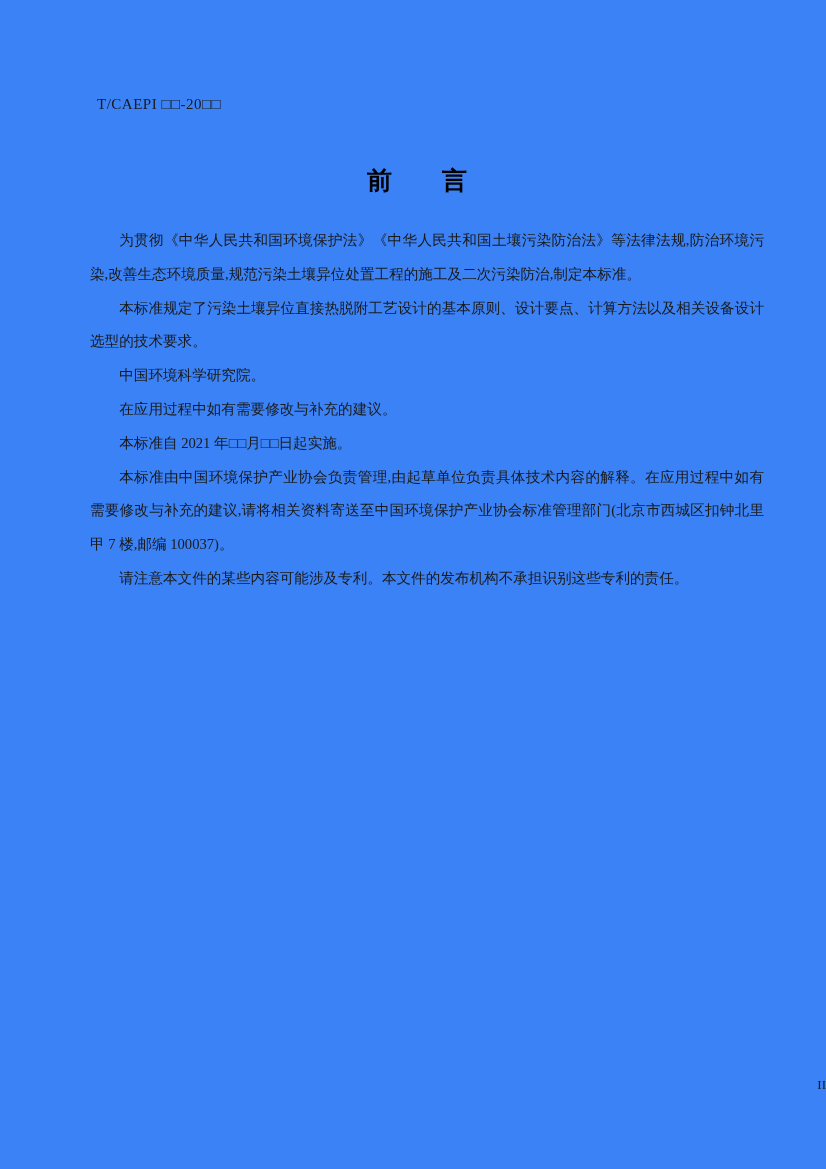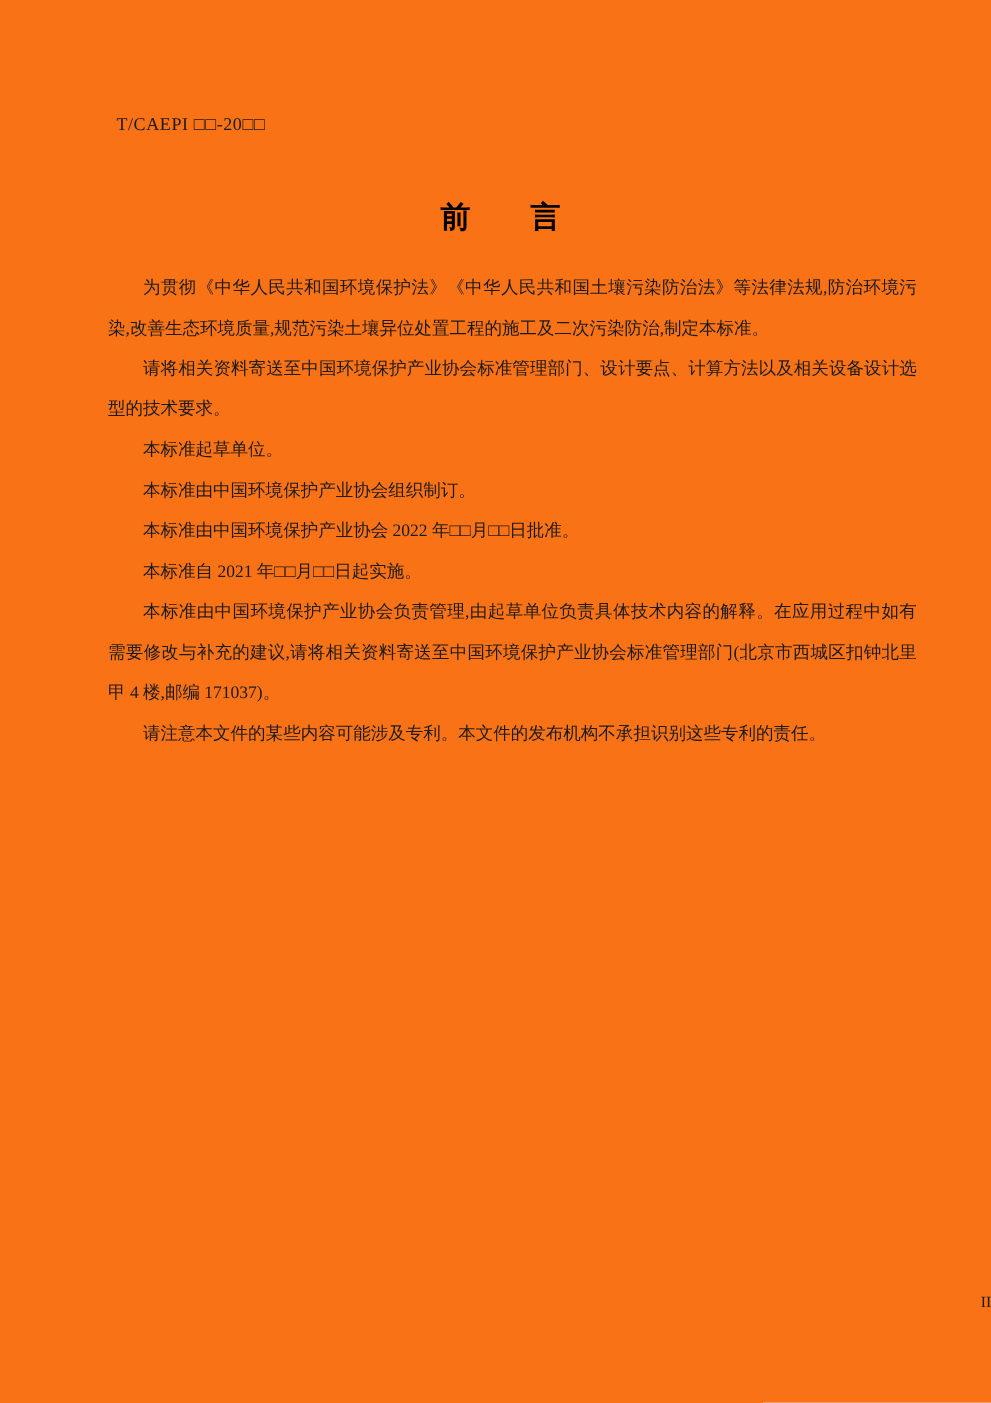--- a/index.html
+++ b/index.html
@@ -5,21 +5,21 @@
   html, body {
     margin: 0;
     padding: 0;
     background: #e8e8e8;
   }
   .page {
     position: relative;
     width: 826px;
     height: 1169px;
     margin: 0 auto;
-    background: #f97316;
+    background: #3b82f6;
     overflow: hidden;
     font-family: "Liberation Serif", "DejaVu Serif", serif;
     color: #1a1a1a;
   }
   .doc-code {
     position: absolute;
     top: 96px;
     left: 97px;
     font-size: 15px;
     letter-spacing: 0.5px;
@@ -66,24 +66,23 @@
 <body>
 
 <div class="page">
 
   <div class="doc-code">T/CAEPI □□-20□□</div>
 
   <h1 class="doc-title">前　　言</h1>
 
   <div class="body-text">
       <p class="para">为贯彻《中华人民共和国环境保护法》《中华人民共和国土壤污染防治法》等法律法规,防治环境污染,改善生态环境质量,规范污染土壤异位处置工程的施工及二次污染防治,制定本标准。</p>
-      <p class="para">请将相关资料寄送至中国环境保护产业协会标准管理部门、设计要点、计算方法以及相关设备设计选型的技术要求。</p>
-      <p class="para">本标准起草单位。</p>
-      <p class="para">本标准由中国环境保护产业协会组织制订。</p>
-      <p class="para">本标准由中国环境保护产业协会 2022 年□□月□□日批准。</p>
+      <p class="para">本标准规定了污染土壤异位直接热脱附工艺设计的基本原则、设计要点、计算方法以及相关设备设计选型的技术要求。</p>
+      <p class="para">中国环境科学研究院。</p>
+      <p class="para">在应用过程中如有需要修改与补充的建议。</p>
       <p class="para">本标准自 2021 年□□月□□日起实施。</p>
-      <p class="para">本标准由中国环境保护产业协会负责管理,由起草单位负责具体技术内容的解释。在应用过程中如有需要修改与补充的建议,请将相关资料寄送至中国环境保护产业协会标准管理部门(北京市西城区扣钟北里甲 4 楼,邮编 171037)。</p>
+      <p class="para">本标准由中国环境保护产业协会负责管理,由起草单位负责具体技术内容的解释。在应用过程中如有需要修改与补充的建议,请将相关资料寄送至中国环境保护产业协会标准管理部门(北京市西城区扣钟北里甲 7 楼,邮编 100037)。</p>
       <p class="para">请注意本文件的某些内容可能涉及专利。本文件的发布机构不承担识别这些专利的责任。</p>
     </div>
 
   <div class="page-number">II</div>
 
 </div>
 
 </body></html>

